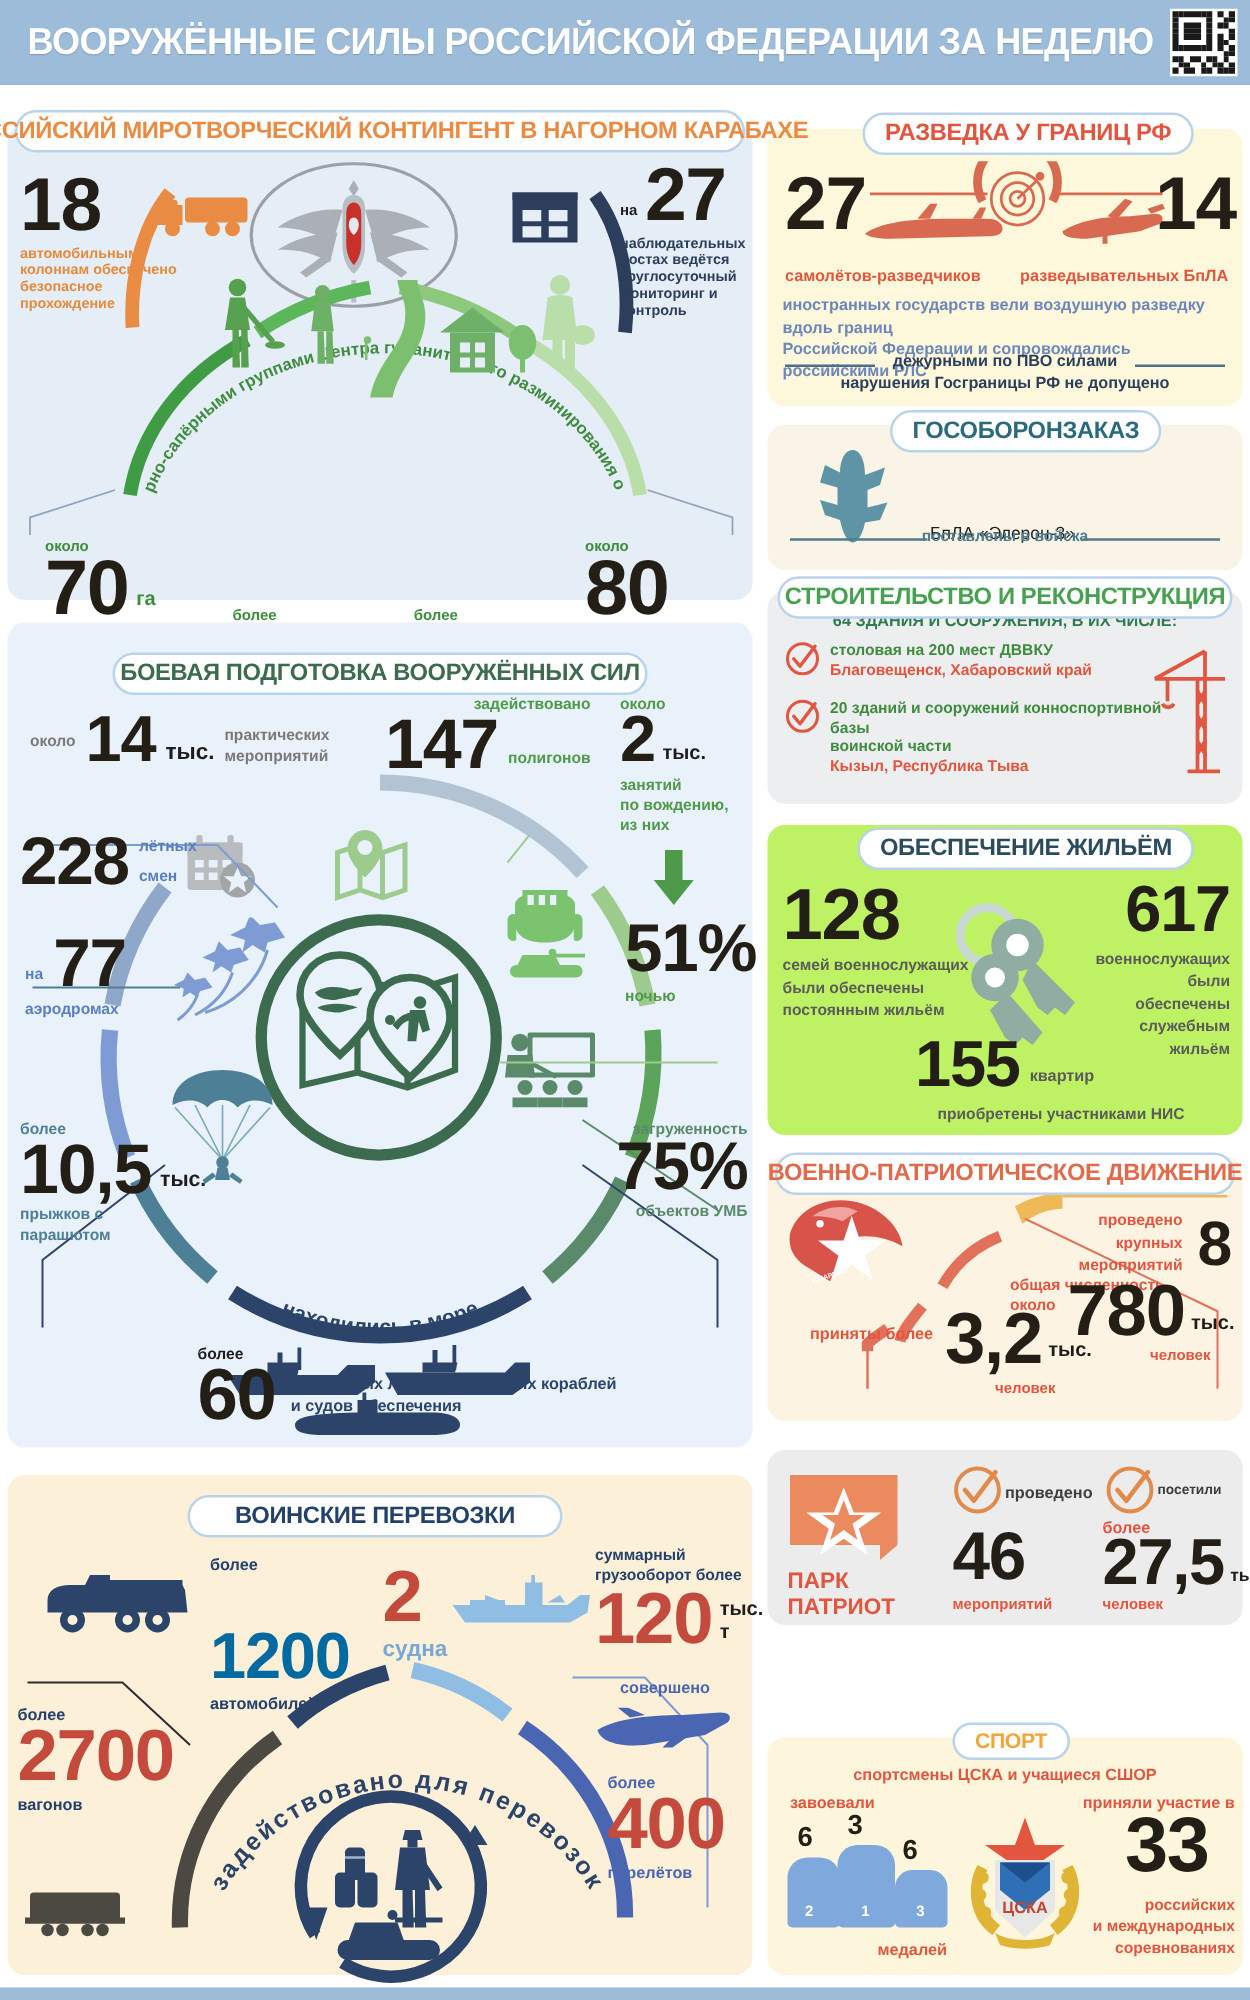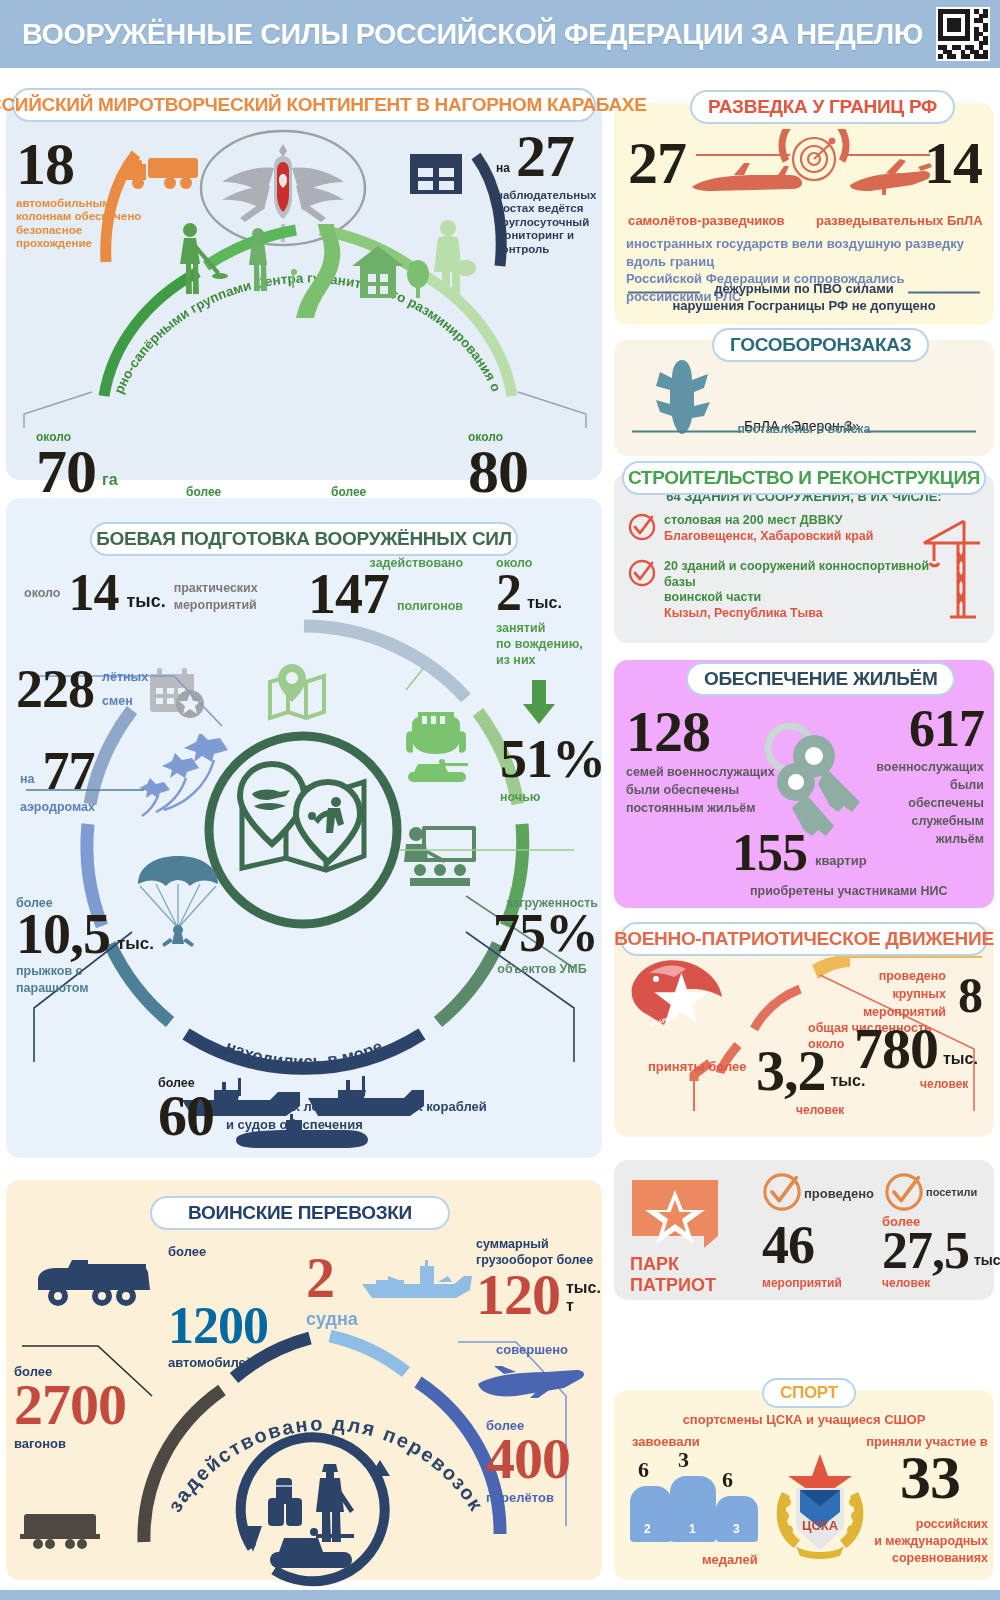--- a/index.html
+++ b/index.html
@@ -38,21 +38,21 @@
   .pill {
     position: absolute; border: 2px solid #b9d3ea; background: #ffffff;
     border-radius: 22px; height: 34px; display: flex; align-items: center;
     justify-content: center; padding: 0 16px; white-space: nowrap;
     font-weight: bold; font-size: 19px; letter-spacing: -0.3px;
     z-index: 6;
   }
   .pill.small { height: 30px; font-size: 17px; border-radius: 18px; }
 
   
-  .big { font-family: Liberation Serif, serif; font-weight: bold;
+  .big { font-family: Liberation Sans, sans-serif; font-weight: bold;
          color: #231f16; line-height: .88; letter-spacing: -1px; }
   .cap { font-weight: bold; font-size: 11.5px; line-height: 1.18; }
   .lbl { font-weight: bold; font-size: 12px; }
   .ctr { text-align: center; }
 
   
   #p-karabakh { left: 6px; top: 100px; width: 596px; height: 380px; background: #e5edf6; }
   #t-karabakh { left: 12px; top: 88px; width: 584px; color: #ea8b44; }
 
   
@@ -61,21 +61,21 @@
 
   
   #p-gos { left: 614px; top: 340px; width: 380px; height: 116px; background: #faf4e6; }
   #t-gos { left: 712px; top: 328px; color: #2a6a7c; }
 
   
   #p-stroy { left: 614px; top: 473px; width: 380px; height: 170px; background: #eceef0; }
   #t-stroy { left: 622px; top: 461px; width: 364px; color: #48a150; }
 
   
-  #p-zhilyo { left: 614px; top: 660px; width: 380px; height: 248px; background: #f0abfc; }
+  #p-zhilyo { left: 614px; top: 660px; width: 380px; height: 248px; background: #bef264; }
   #t-zhilyo { left: 686px; top: 662px; color: #2c4c5e; }
 
   
   #p-vpd { left: 614px; top: 925px; width: 380px; height: 212px; background: #fdf3e3; }
   #t-vpd { left: 620px; top: 922px; width: 368px; color: #e26a4a; }
 
   
   #p-patriot { left: 614px; top: 1160px; width: 380px; height: 140px; background: #ececec; }
 
   
@@ -868,21 +868,21 @@
         <span class="big" style="font-size:56px;">10,5</span>
         <span style="font-weight:bold;font-size:17px;color:#1d1d1d;padding-bottom:5px;">тыс.</span>
       </div>
       <div style="font-weight:bold;font-size:12.5px;color:#4d7f96;line-height:1.3;margin-top:4px;white-space:pre-line;">прыжков с
 парашютом</div>
     </div>
 
     <div class="abs" style="left:480px;top:398px;width:112px;text-align:right;">
       <div style="font-weight:bold;font-size:12.5px;color:#5a8a6a;">загруженность</div>
       <div class="big" style="font-size:54px;">75%</div>
-      <div style="font-weight:bold;font-size:12.5px;color:#5a8a6a;margin-top:4px;text-align:center;">объектов УМБ</div>
+      <div style="font-weight:bold;font-size:12.5px;color:#5a8a6a;margin-top:4px;">объектов УМБ</div>
     </div>
 
     <div class="abs" style="left:152px;top:578px;">
       <div style="font-weight:bold;font-size:12.5px;color:#1d1d1d;">более</div>
       <div style="display:flex;align-items:center;gap:12px;">
         <span class="big" style="font-size:58px;">60</span>
         <span style="font-weight:bold;font-size:13px;color:#2c4469;line-height:1.35;white-space:pre-line;">подводных лодок, надводных кораблей
 и судов обеспечения</span>
       </div>
     </div>

